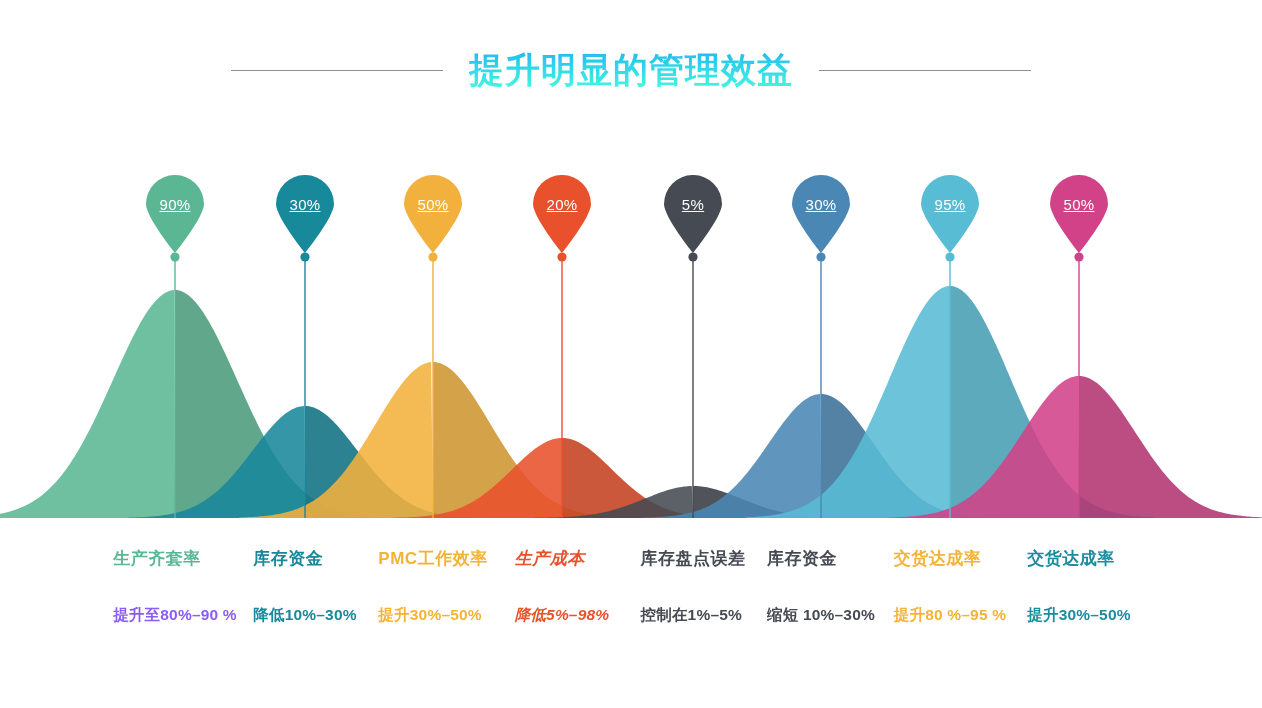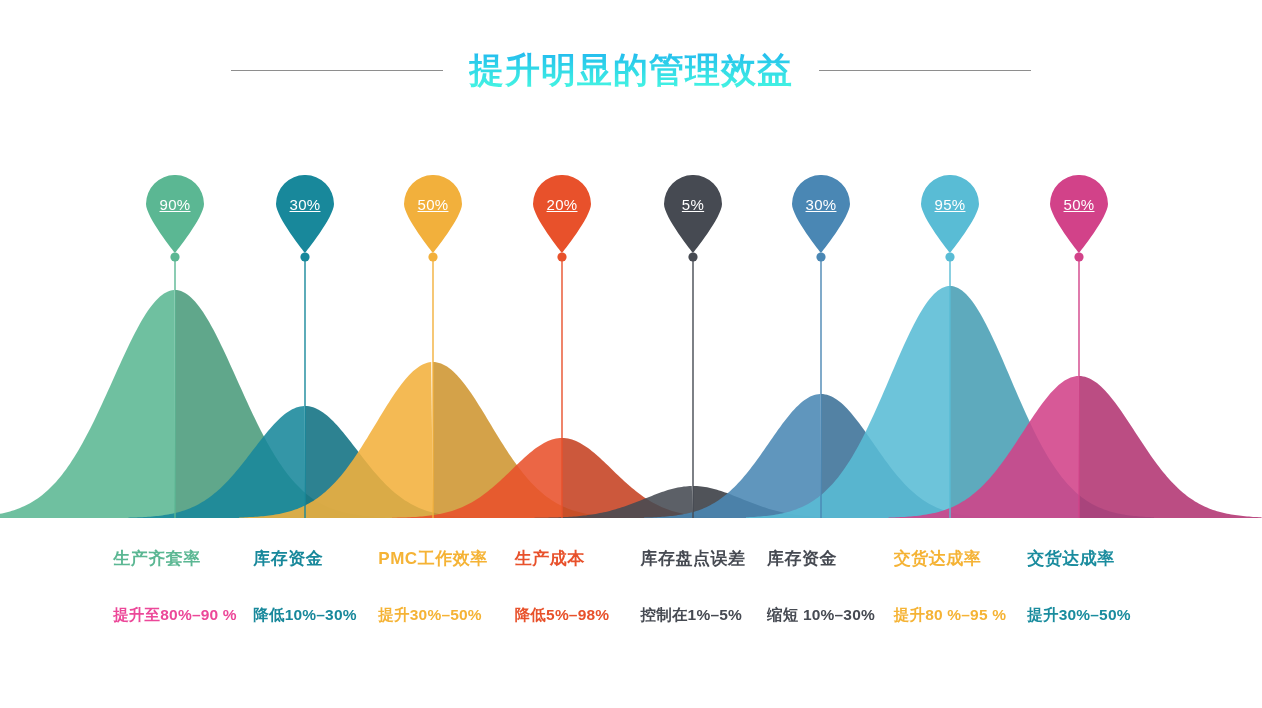--- a/index.html
+++ b/index.html
@@ -221,31 +221,31 @@
         <svg viewBox="0 0 62 80">
           <path d="M31 78 C31 78 2 42 2 29 A29 29 0 1 1 60 29 C60 42 31 78 31 78 Z" fill="#D24289"></path>
         </svg>
         <div class="pin-value">50%</div>
       </div>
     </div>
 
   <div class="labels" id="label-layer">
       <div class="label-col" style="left: 175px;">
         <div class="label-main" style="color:#5BB793">生产齐套率</div>
-        <div class="label-sub" style="color:#ec4899">提升至80%–90 %</div>
+        <div class="label-sub" style="color:#8b5cf6">提升至80%–90 %</div>
       </div>
       <div class="label-col" style="left: 305px;">
         <div class="label-main" style="color:#18889B">库存资金</div>
         <div class="label-sub" style="color:#18889B">降低10%–30%</div>
       </div>
       <div class="label-col" style="left: 433px;">
         <div class="label-main" style="color:#F5B335">PMC工作效率</div>
         <div class="label-sub" style="color:#F5B335">提升30%–50%</div>
       </div>
-      <div class="label-col" style="left: 562px;">
+      <div class="label-col" style="left: 562px; font-style: italic;">
         <div class="label-main" style="color:#E8512B">生产成本</div>
         <div class="label-sub" style="color:#E8512B">降低5%–98%</div>
       </div>
       <div class="label-col" style="left: 693px;">
         <div class="label-main" style="color:#464A52">库存盘点误差</div>
         <div class="label-sub" style="color:#464A52">控制在1%–5%</div>
       </div>
       <div class="label-col" style="left: 821px;">
         <div class="label-main" style="color:#464A52">库存资金</div>
         <div class="label-sub" style="color:#464A52">缩短 10%–30%</div>

